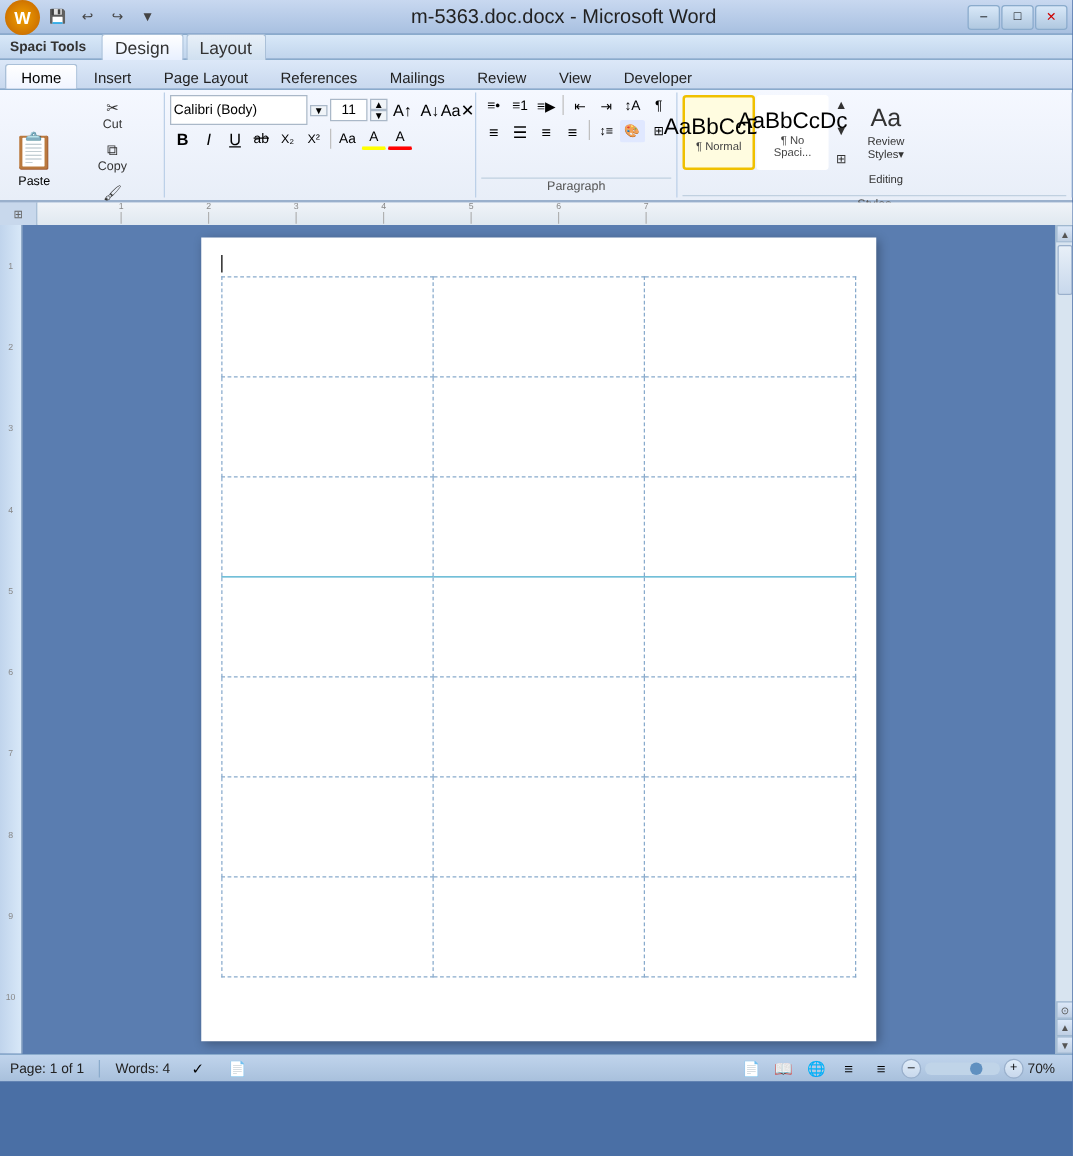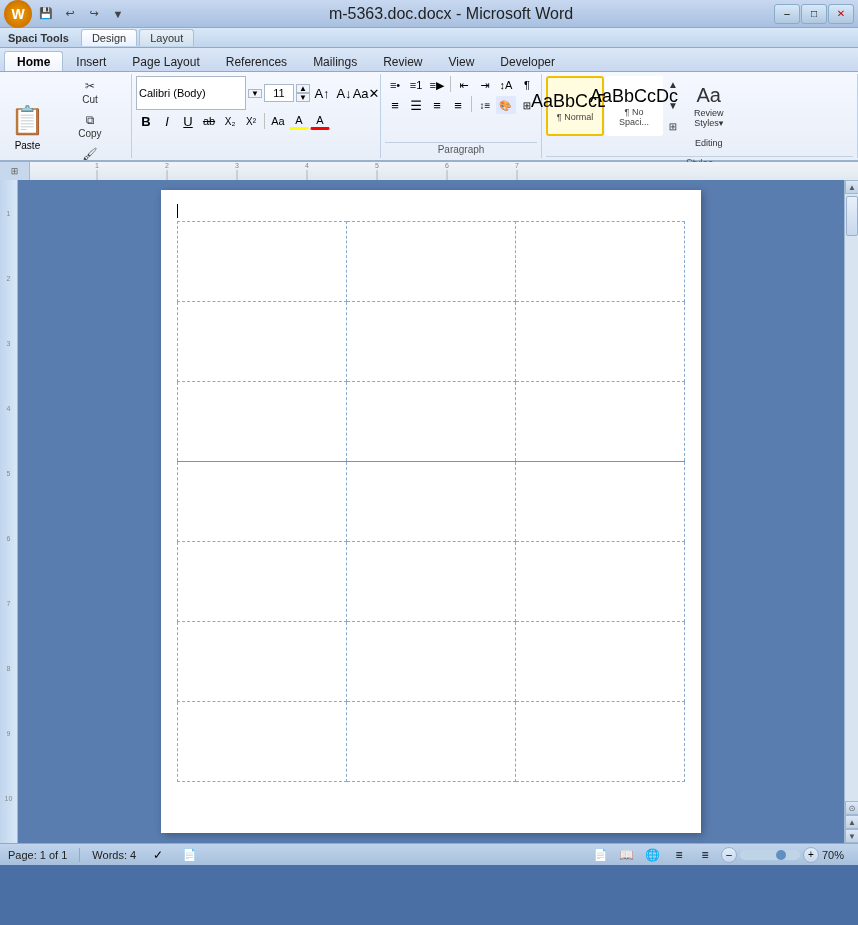--- a/index.html
+++ b/index.html
@@ -48,21 +48,21 @@
       align-items: center;
       padding: 0 8px;
       border-bottom: 1px solid #8aabcc;
     }
     #table-tools-bar .tt-label {
       font-size: 11px; color: #333; font-weight: bold;
       margin-right: 12px;
     }
     #table-tools-bar .tt-tab {
       padding: 2px 10px;
-      font-size: 11px; color: #333;
+      font-size: 14px; color: #333;
       background: linear-gradient(to bottom, #e8f0f8, #d0e0f0);
       border: 1px solid #aac0d8; border-bottom: none;
       border-radius: 3px 3px 0 0;
       cursor: pointer;
       margin-right: 2px;
     }
     #table-tools-bar .tt-tab.active { background: linear-gradient(to bottom, #ffffff, #e8f0ff); }
 
     
     #ribbon-tabs {
@@ -78,21 +78,21 @@
       font-size: 12px; color: #222;
       border: 1px solid transparent;
       border-bottom: none;
       border-radius: 3px 3px 0 0;
       cursor: pointer;
     }
     .ribbon-tab.active {
       background: linear-gradient(to bottom, #ffffff, #f0f4ff);
       border-color: #aac0d8;
       color: #000;
-      font-weight: bold;
+      font-weight: normal;
     }
 
     
     #ribbon {
       background: linear-gradient(to bottom, #f5f8ff, #e8eef8);
       height: 90px;
       display: flex;
       align-items: stretch;
       border-bottom: 2px solid #9ab0cc;
       padding: 2px 0;
@@ -126,21 +126,21 @@
       font-size: 10px; color: #333;
       background: transparent;
       gap: 1px;
     }
     .ribbon-btn.large { padding: 3px 5px; min-width: 40px; }
     .ribbon-icon-sm { font-size: 12px; }
     .font-box {
       display: flex; align-items: center; gap: 2px;
     }
     .font-name-input {
-      width: 110px; height: 34px; font-size: 11px;
+      width: 110px; height: 24px; font-size: 11px;
       border: 1px solid #aab8c8; padding: 0 2px;
       background: white;
     }
     .font-size-input {
       width: 30px; height: 18px; font-size: 11px;
       border: 1px solid #aab8c8; padding: 0 2px;
       background: white; text-align: center;
     }
     .font-size-btns { display: flex; flex-direction: column; }
     .fsize-btn {

